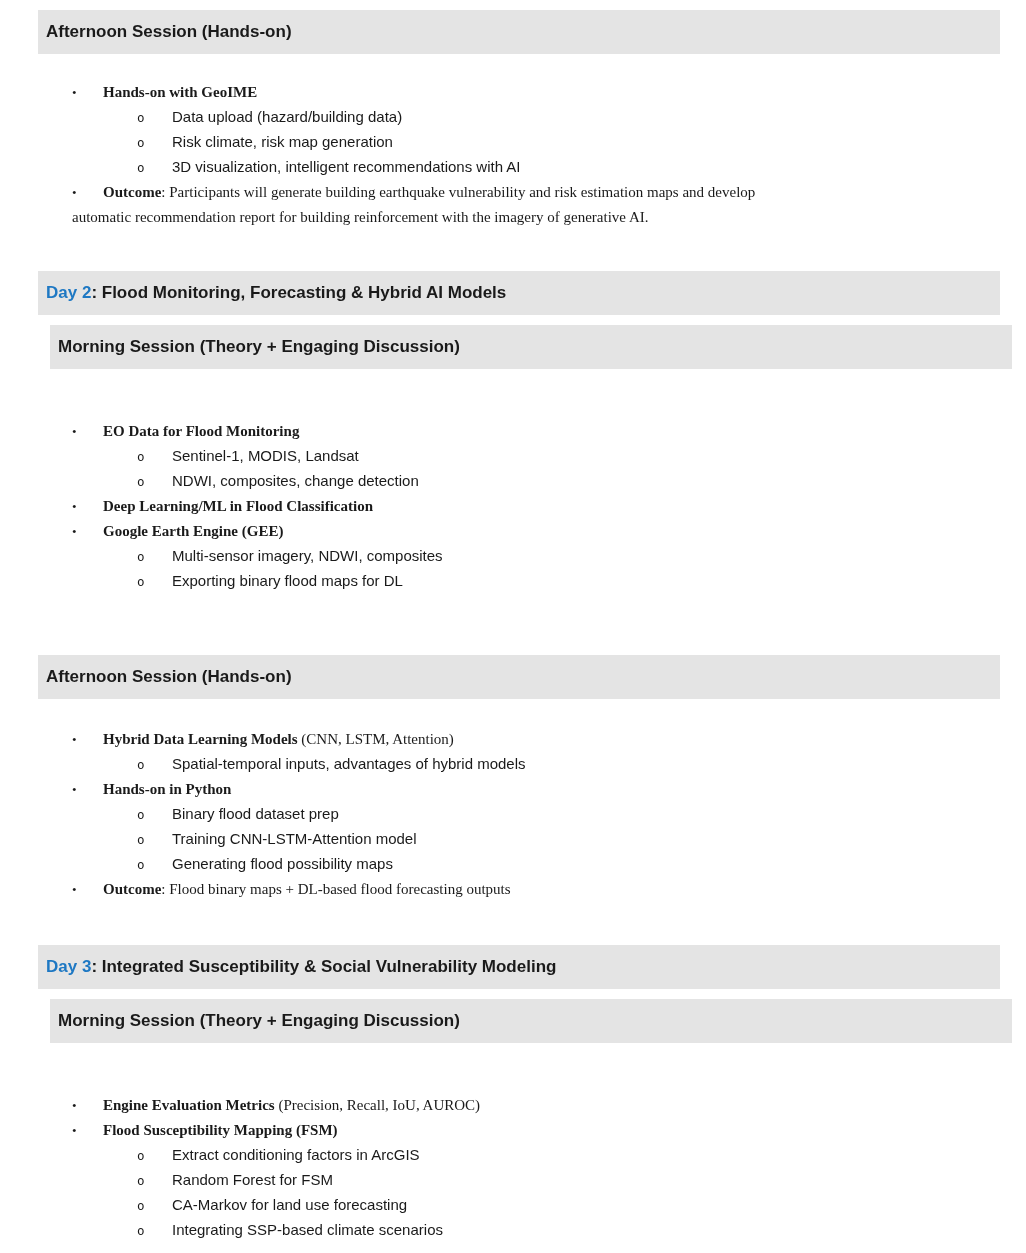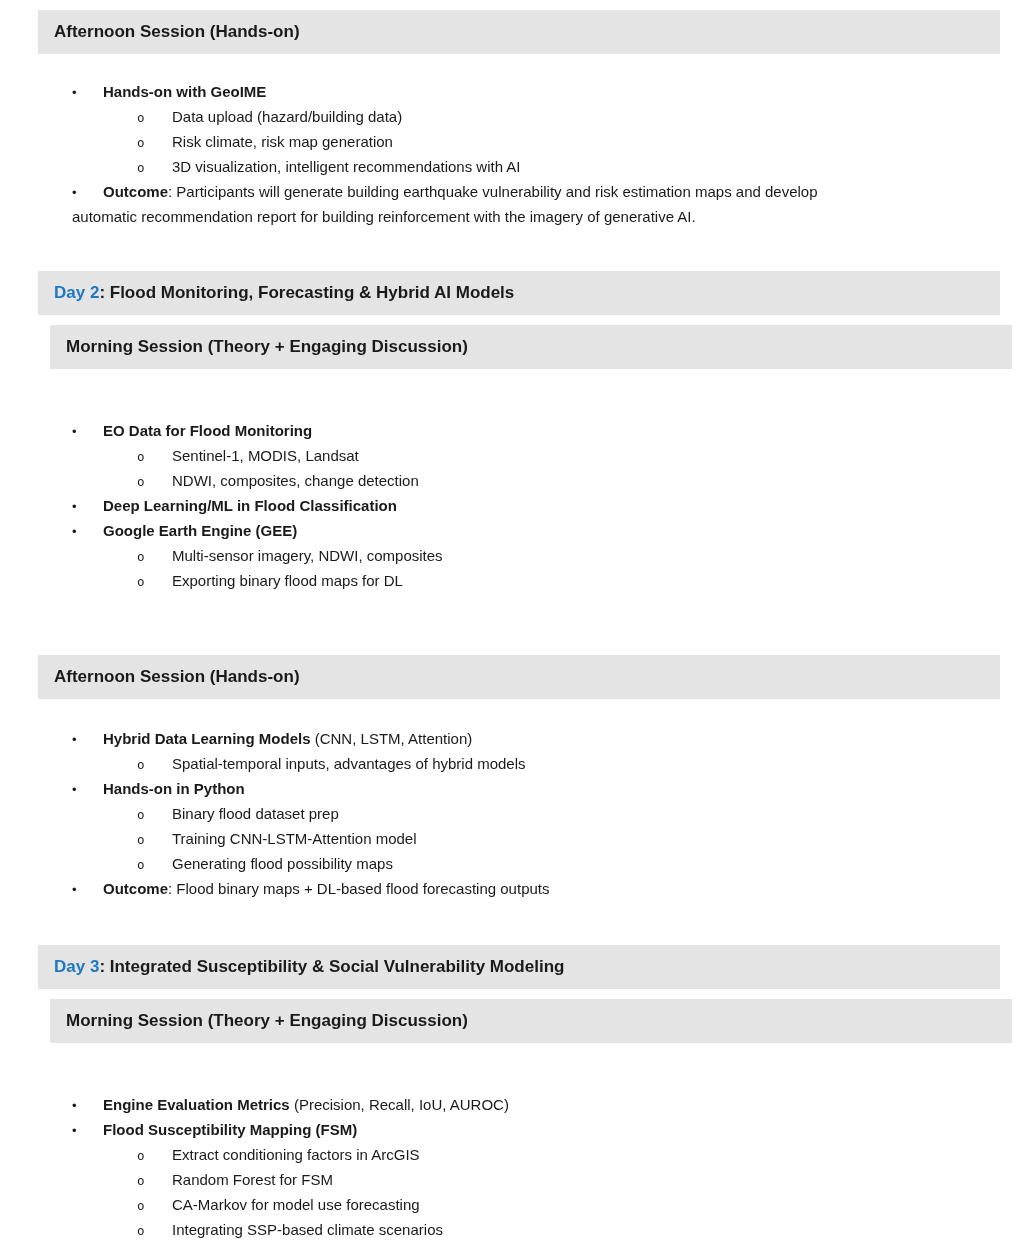--- a/index.html
+++ b/index.html
@@ -14,30 +14,30 @@
     font-family:"Liberation Sans",sans-serif;
     color:var(--text);
   }
   .page{ margin-left:38px; width:962px; }
 
   .band{
     background:var(--band-bg);
     width:100%;
     height:44px;
     line-height:44px;
-    padding-left:16px;
+    padding-left:8px;
     box-sizing:border-box;
     font-size:17px;
     font-weight:700;
     white-space:nowrap;
   }
   .band .day{ color:var(--day-blue); }
 
   .list{ font-size:15px; line-height:24px; }
-  .li1{ padding-left:34px; }
+  .li1{ padding-left:34px;font-family:Liberation Serif, serif; }
   .li1 .m1{
     display:inline-block; width:31px;
     font-size:13px;
   }
   .li2{ padding-left:99px; }
   .li2 .m2{
     display:inline-block; width:35px;
     font-family:"DejaVu Sans Mono",monospace;
     font-size:12.5px;
   }
@@ -156,21 +156,21 @@
     <div class="li1">
       <span class="m1">•</span><b>Flood Susceptibility Mapping (FSM)</b><span></span>
     </div>
     <div class="li2">
       <span class="m2">o</span><span>Extract conditioning factors in ArcGIS</span>
     </div>
     <div class="li2">
       <span class="m2">o</span><span>Random Forest for FSM</span>
     </div>
     <div class="li2">
-      <span class="m2">o</span><span>CA-Markov for model use forecasting</span>
+      <span class="m2">o</span><span>CA-Markov for land use forecasting</span>
     </div>
     <div class="li2">
       <span class="m2">o</span><span>Integrating SSP-based climate scenarios</span>
     </div>
 
   </div>
 
 </div>
 
 </body></html>

